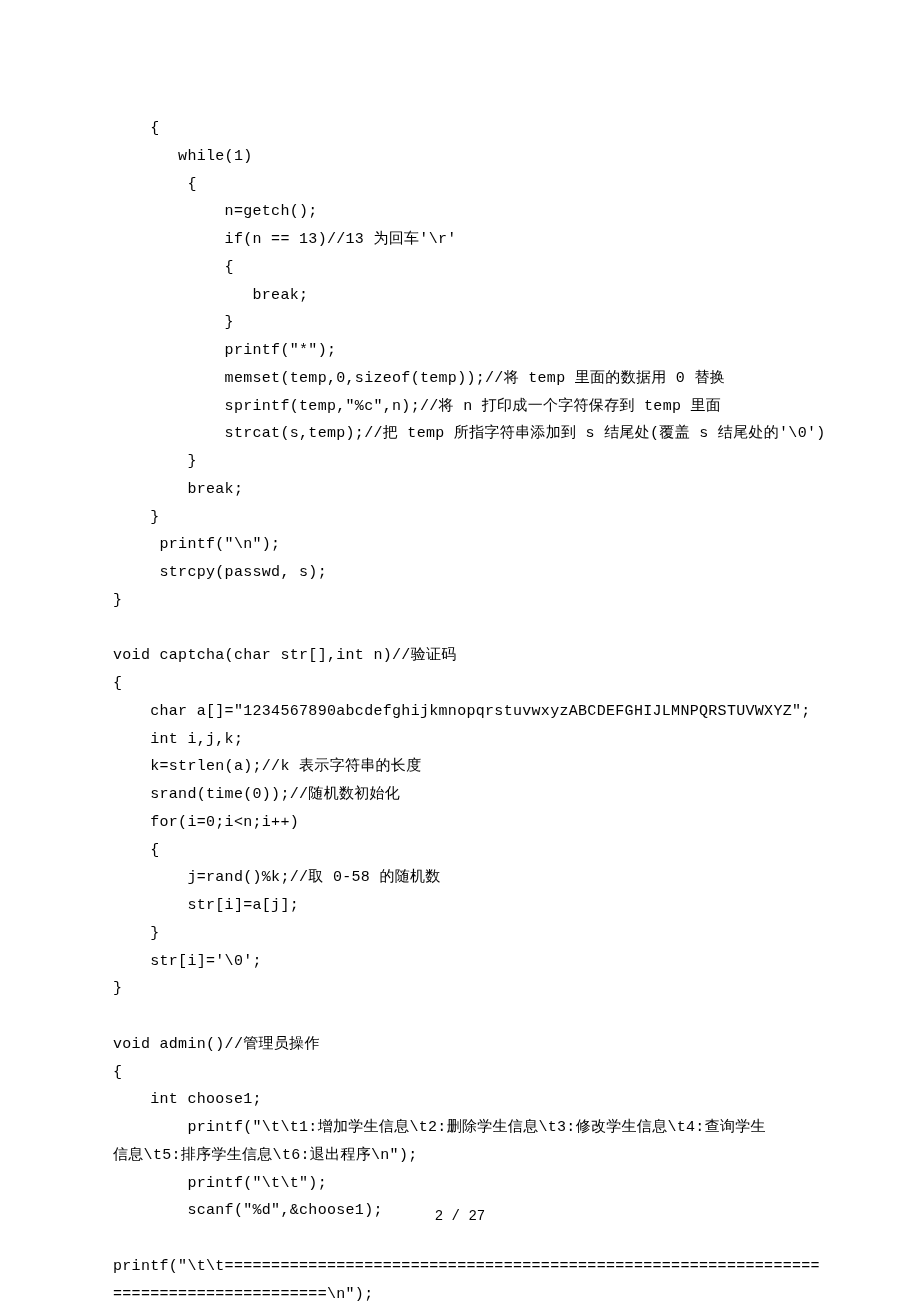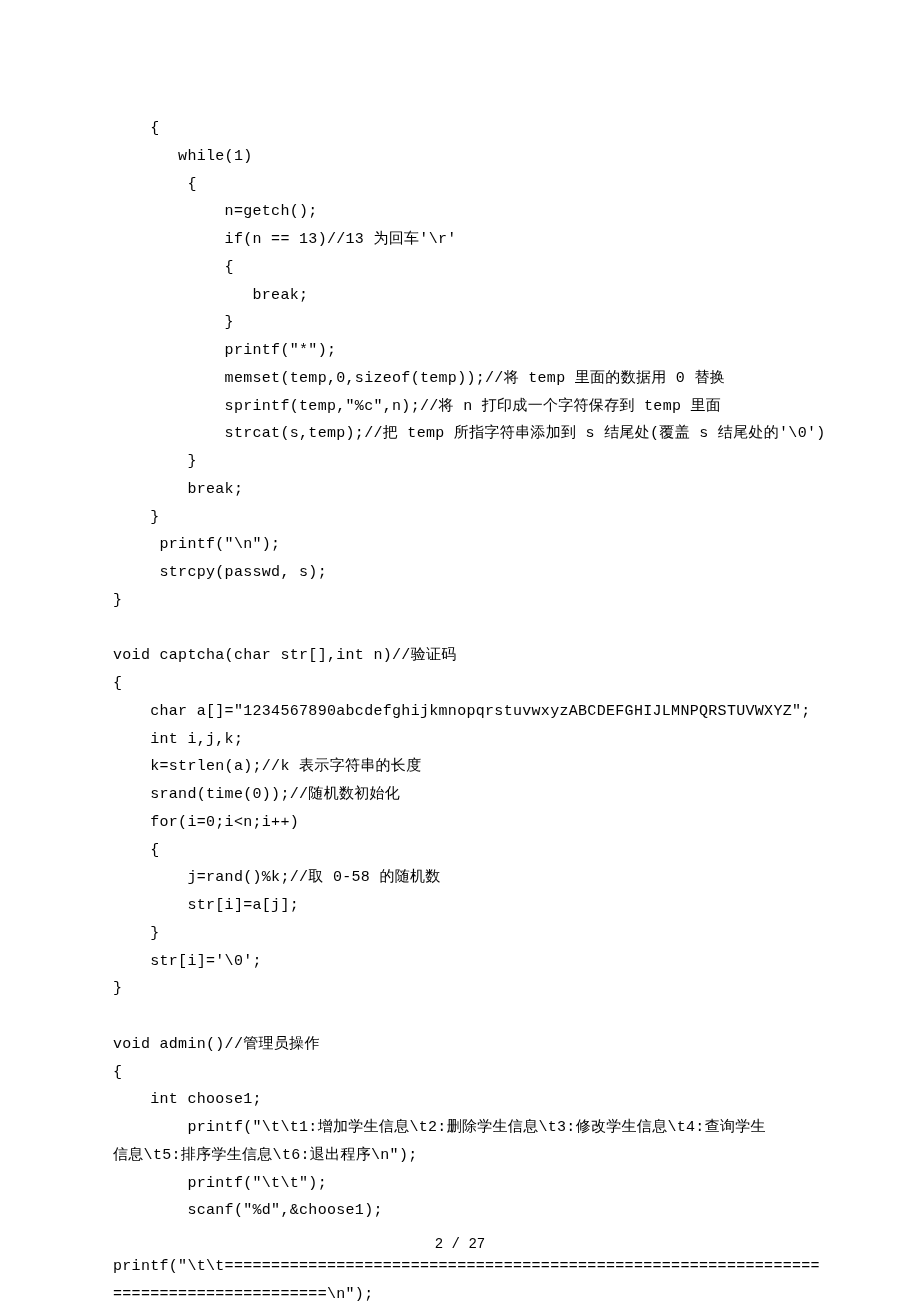--- a/index.html
+++ b/index.html
@@ -14,21 +14,21 @@
       padding: 115px 113px 60px 113px;
       position: relative;
     }
     .code-block {
       white-space: pre;
       font-family: "Courier New", "SimSun", monospace;
       letter-spacing: 0.3px;
     }
     .page-footer {
       position: absolute;
-      bottom: 44px;
+      bottom: 72px;
       left: 0;
       width: 100%;
       text-align: center;
       font-size: 14px;
       font-family: "Courier New", monospace;
     }
   </style>
 </head>
 <body>
 

